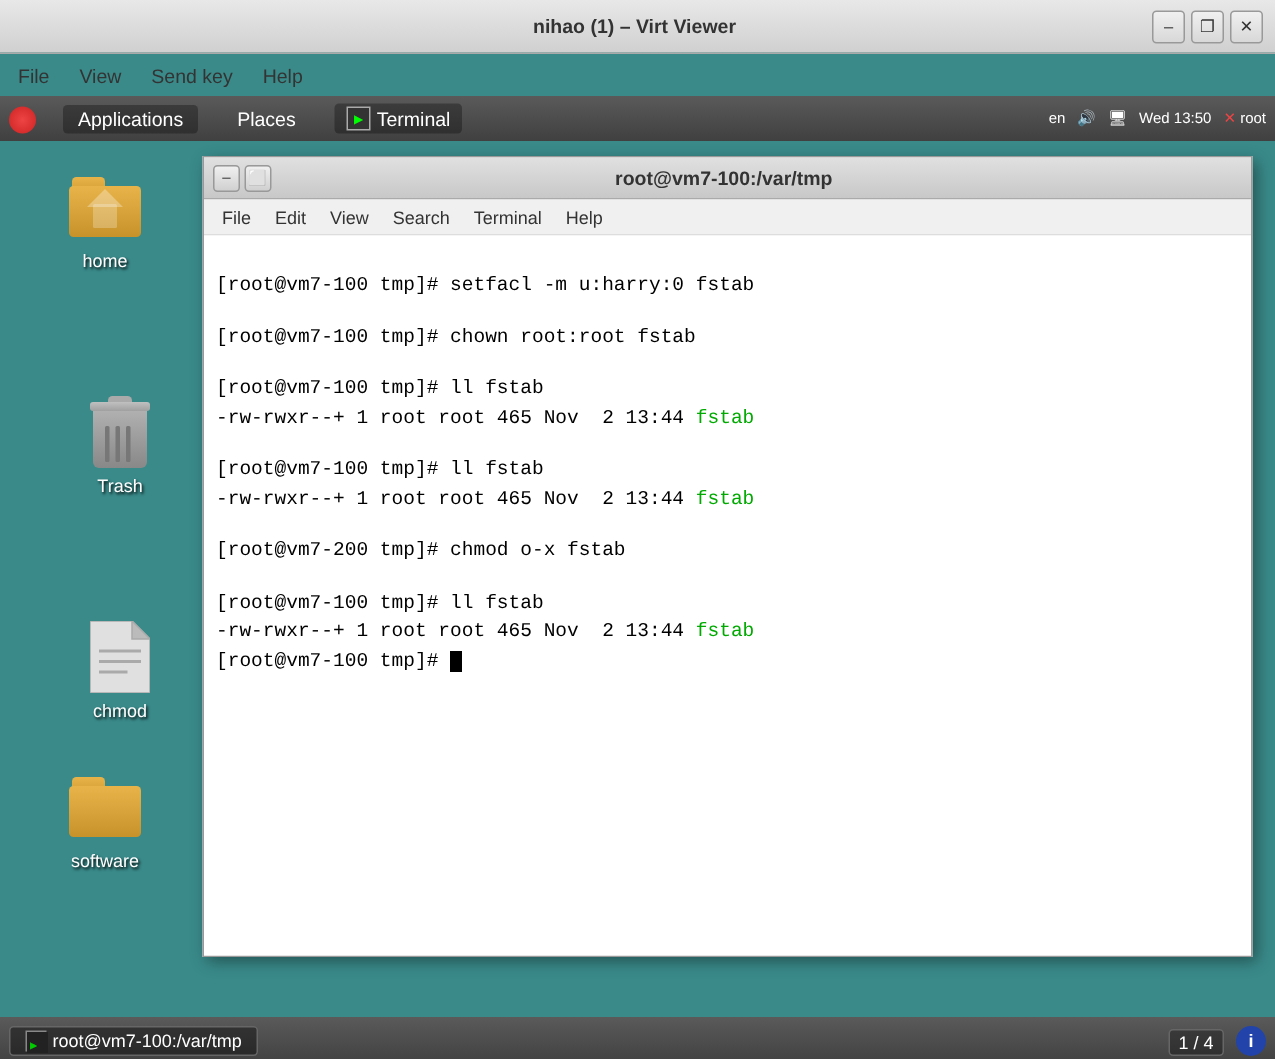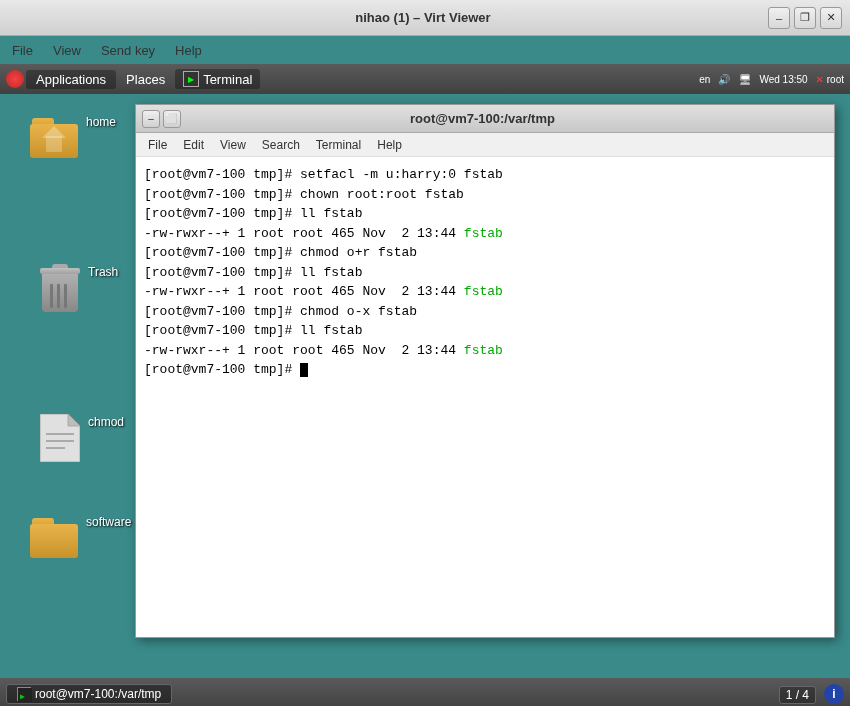--- a/index.html
+++ b/index.html
@@ -56,21 +56,21 @@
 
     
     .top-panel {
       background: linear-gradient(to bottom, #5a5a5a, #404040);
       height: 30px;
       display: flex;
       align-items: center;
       justify-content: space-between;
       padding: 0 6px;
     }
-    .panel-left { display: flex; align-items: center; gap: 0; }
+    .panel-left { display: flex; align-items: flex-end; gap: 16px; }
     .panel-item {
       padding: 2px 10px;
       font-size: 13px;
       color: #fff;
       cursor: pointer;
       border-radius: 3px;
     }
     .panel-item.active { background: rgba(0,0,0,0.3); }
     .panel-apps-icon {
       width: 18px; height: 18px;
@@ -105,21 +105,21 @@
       position: relative;
       width: 850px;
       height: 616px;
       background: #3a8a8a;
     }
 
     
     .desktop-icon {
       position: absolute;
       width: 80px;
-      display: flex; flex-direction: row; align-items: flex-start;
+      display: flex; flex-direction: column; align-items: center;
       gap: 4px;
       cursor: pointer;
     }
     .icon-img {
       width: 48px; height: 48px;
       display: flex; align-items: center; justify-content: center;
     }
     .icon-label {
       font-size: 12px;
       color: #fff;
@@ -231,21 +231,21 @@
     .terminal-body {
       background: #ffffff;
       padding: 8px;
       font-family: 'Courier New', monospace;
       font-size: 13px;
       line-height: 1.5;
       height: 480px;
       overflow: auto;
     }
     .term-line { white-space: pre; }
-    .term-prompt { color: #000; }
+    .term-prompt { color: #000; margin-top: 15px; }
     .term-green { color: #00aa00; }
     .term-cursor {
       display: inline-block;
       width: 8px; height: 14px;
       background: #000;
       vertical-align: text-bottom;
     }
 
     
     .taskbar {
@@ -410,24 +410,23 @@
       <div class="term-menu">View</div>
       <div class="term-menu">Search</div>
       <div class="term-menu">Terminal</div>
       <div class="term-menu">Help</div>
     </div>
     <div class="terminal-body">
       <div class="term-line term-prompt">[root@vm7-100 tmp]# setfacl -m u:harry:0 fstab</div>
       <div class="term-line term-prompt">[root@vm7-100 tmp]# chown root:root fstab</div>
       <div class="term-line term-prompt">[root@vm7-100 tmp]# ll fstab</div>
       <div class="term-line"><span class="term-prompt">-rw-rwxr--+ 1 root root 465 Nov  2 13:44 </span><span class="term-green">fstab</span></div>
-      <div class="term-line term-prompt">[root@vm7-100 tmp]# chmod o+r fstab</div>
       <div class="term-line term-prompt">[root@vm7-100 tmp]# ll fstab</div>
       <div class="term-line"><span class="term-prompt">-rw-rwxr--+ 1 root root 465 Nov  2 13:44 </span><span class="term-green">fstab</span></div>
-      <div class="term-line term-prompt">[root@vm7-100 tmp]# chmod o-x fstab</div>
+      <div class="term-line term-prompt">[root@vm7-200 tmp]# chmod o-x fstab</div>
       <div class="term-line term-prompt">[root@vm7-100 tmp]# ll fstab</div>
       <div class="term-line"><span class="term-prompt">-rw-rwxr--+ 1 root root 465 Nov  2 13:44 </span><span class="term-green">fstab</span></div>
       <div class="term-line"><span class="term-prompt">[root@vm7-100 tmp]# </span><span class="term-cursor"></span></div>
     </div>
   </div>
 
   <div class="taskbar">
     <div class="taskbar-left">
       <div class="taskbar-app">
         <div class="taskbar-app-icon">

